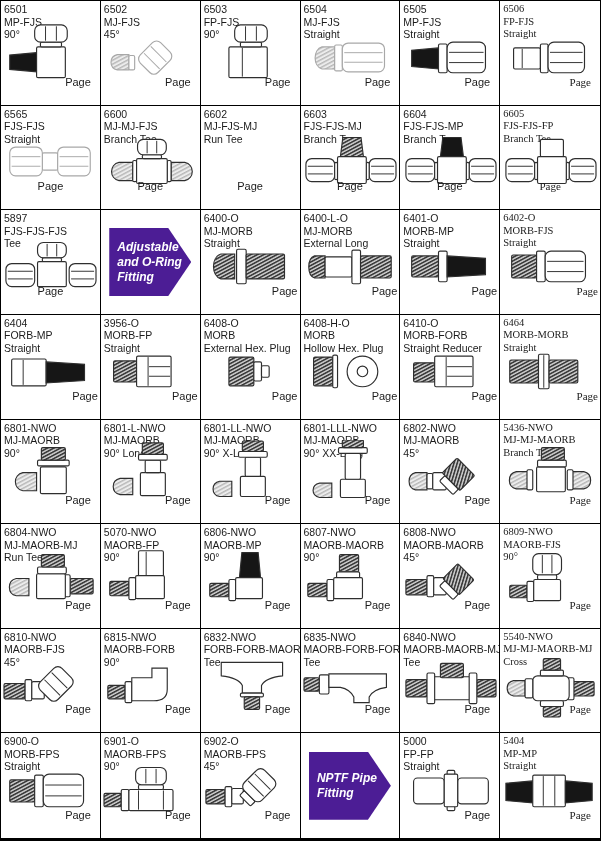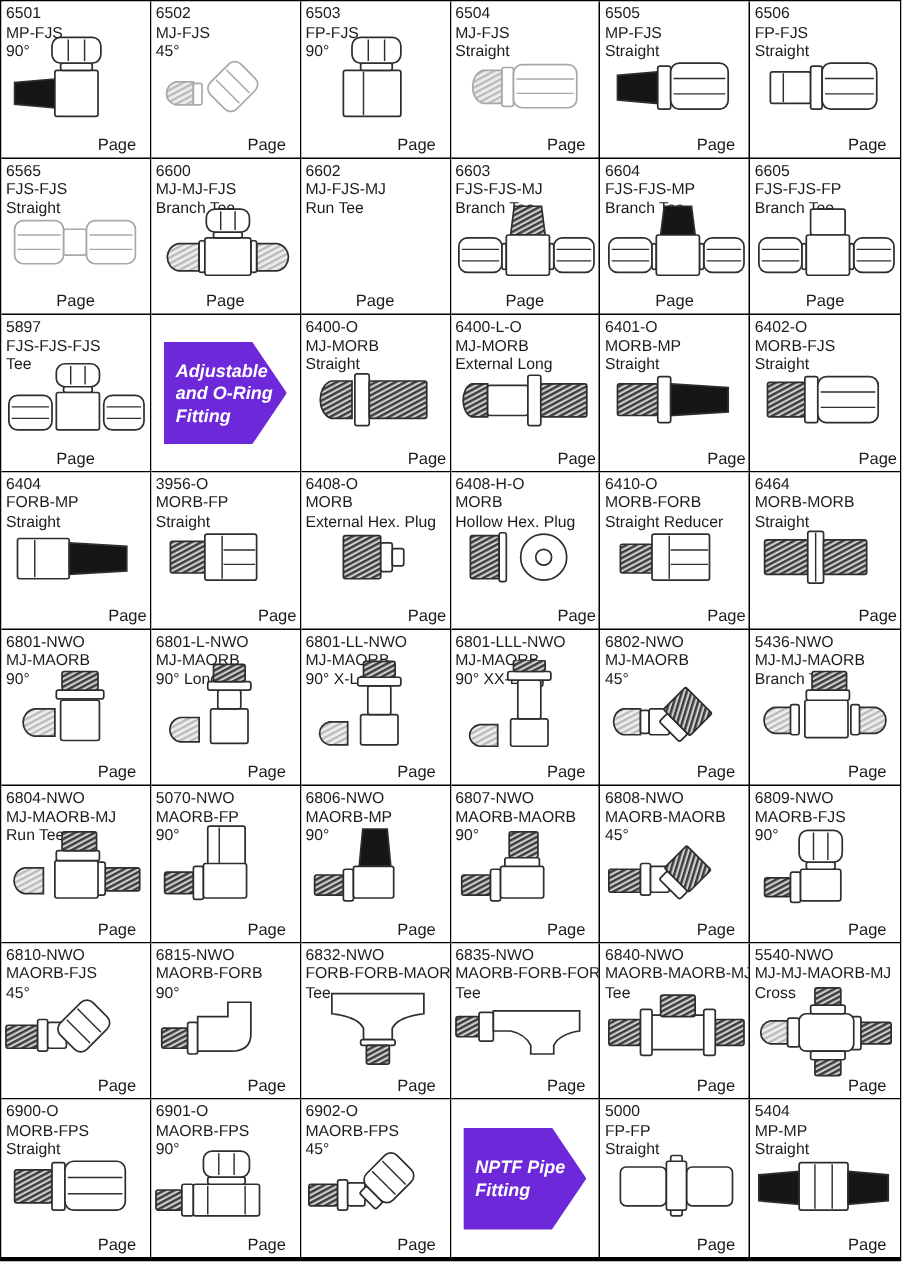--- a/index.html
+++ b/index.html
@@ -5,30 +5,30 @@
   html,body{margin:0;padding:0;background:#fff;}
   .sheet{
     position:relative;width:601px;height:841px;background:#fff;box-sizing:border-box;
     border:1px solid #000;border-bottom:3px solid #000;
     font-family:"Liberation Sans","DejaVu Sans",sans-serif;color:#1b1b1b;
   }
   .grid{display:grid;width:100%;height:100%;
     grid-template-columns:repeat(6,1fr);grid-template-rows:repeat(8,1fr);}
   .cell{position:relative;border-right:1px solid #000;border-bottom:1px solid #000;
     overflow:hidden;box-sizing:border-box;padding:2px 1px 0 3px;background:#fff;}
-  .cell.lastcol{border-right:none;}
+  .cell.lastcol{border-right:none;font-family:Liberation Serif, serif;}
   .cell.lastrow{border-bottom:none;}
   .t{display:block;font-size:10.5px;line-height:12.5px;white-space:nowrap;}
   .art{position:absolute;left:50%;transform:translateX(-50%);bottom:14px;line-height:0;}
-  .page{position:absolute;bottom:2px;font-size:11px;color:#1b1b1b;cursor:pointer;}
+  .page{position:absolute;bottom:17px;font-size:11px;color:#1b1b1b;cursor:pointer;}
   .page.r{right:9px;}
   .page.rr{right:2px;}
   .page.c{left:50%;transform:translateX(-50%);}
   .banner-wrap{position:absolute;inset:0;display:flex;align-items:center;justify-content:center;}
-  .banner-arrow{width:82px;height:68px;background:#6d28d9;color:#fff;
+  .banner-arrow{width:82px;height:68px;background:#4c1d95;color:#fff;
     clip-path:polygon(0 0,72% 0,100% 50%,72% 100%,0 100%);
     display:flex;flex-direction:column;justify-content:center;
     padding-left:8px;box-sizing:border-box;}
   .banner-arrow span{font-size:12px;font-weight:bold;font-style:italic;line-height:15px;white-space:nowrap;}
   svg{display:block;}
 </style>
 </head>
 <body>
 
 <div class="sheet">

